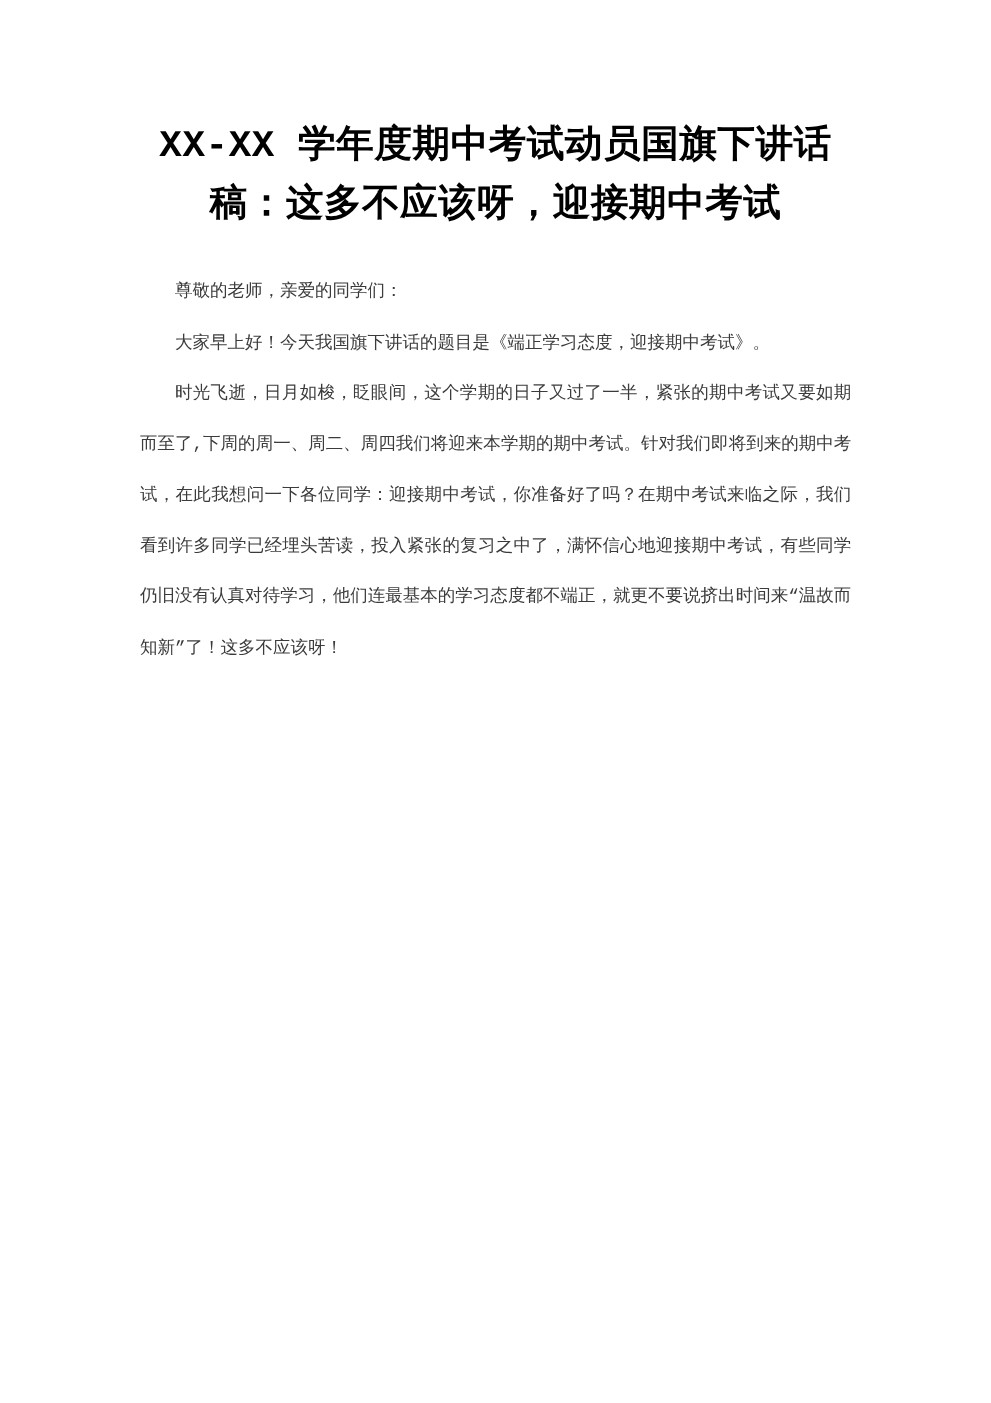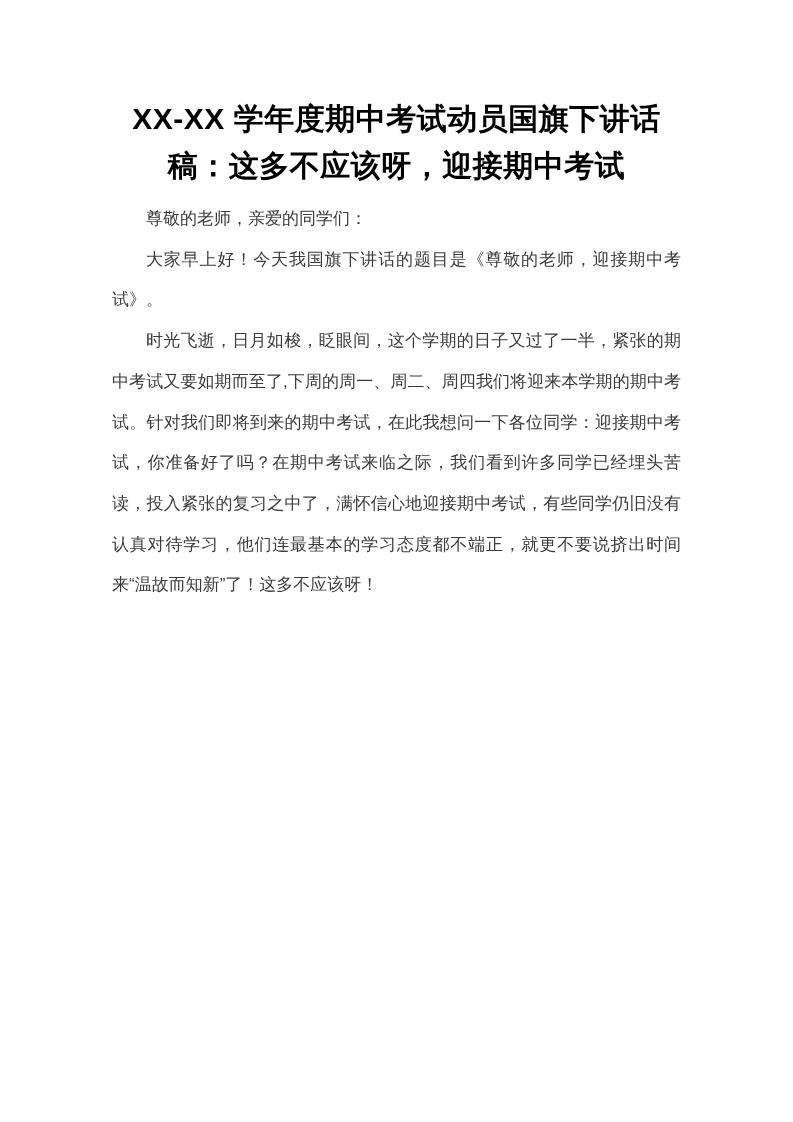--- a/index.html
+++ b/index.html
@@ -6,40 +6,40 @@
     margin: 0;
     padding: 0;
     background: #ffffff;
   }
   .page {
     position: relative;
     width: 793px;
     height: 1122px;
     background: #ffffff;
     overflow: hidden;
-    font-family: Liberation Sans, sans-serif;
+    font-family: Liberation Mono, monospace;
   }
   .doc-title {
     margin: 95px auto 0 auto;
     width: 620px;
     text-align: center;
     font-size: 30px;
     font-weight: bold;
     line-height: 47px;
     color: #000000;
     letter-spacing: 0.5px;
   }
   .doc-title .title-line {
     display: block;
     white-space: nowrap;
   }
   .doc-body {
     width: 569px;
-    margin: 10px auto 0 auto;
-    font-size: 17px;
+    margin: 25px auto 0 auto;
+    font-size: 14px;
     line-height: 40.7px;
     color: #3b3b3b;
     text-align: justify;
   }
   .doc-body p {
     margin: 0;
     padding: 0;
     text-indent: 2em;
   }
 </style>
@@ -48,17 +48,17 @@
 
 <div class="page">
 
   <h1 class="doc-title">
     <span class="title-line">XX-XX 学年度期中考试动员国旗下讲话</span>
     <span class="title-line">稿：这多不应该呀，迎接期中考试</span>
   </h1>
 
   <div class="doc-body">
     <p>尊敬的老师，亲爱的同学们：</p>
-    <p>大家早上好！今天我国旗下讲话的题目是《尊敬的老师，迎接期中考试》。</p>
+    <p>大家早上好！今天我国旗下讲话的题目是《端正学习态度，迎接期中考试》。</p>
     <p>时光飞逝，日月如梭，眨眼间，这个学期的日子又过了一半，紧张的期中考试又要如期而至了,下周的周一、周二、周四我们将迎来本学期的期中考试。针对我们即将到来的期中考试，在此我想问一下各位同学：迎接期中考试，你准备好了吗？在期中考试来临之际，我们看到许多同学已经埋头苦读，投入紧张的复习之中了，满怀信心地迎接期中考试，有些同学仍旧没有认真对待学习，他们连最基本的学习态度都不端正，就更不要说挤出时间来“温故而知新”了！这多不应该呀！</p>
   </div>
 
 </div>
 
 </body></html>

